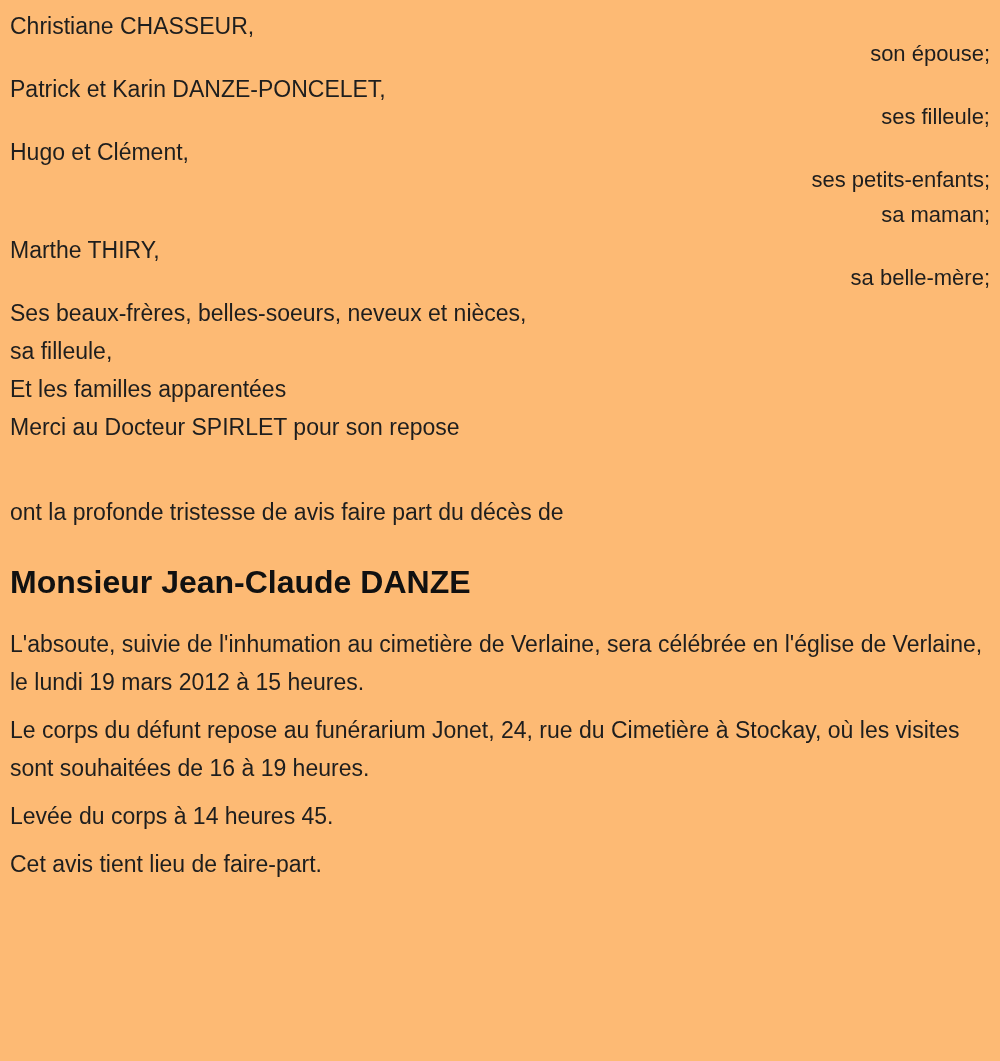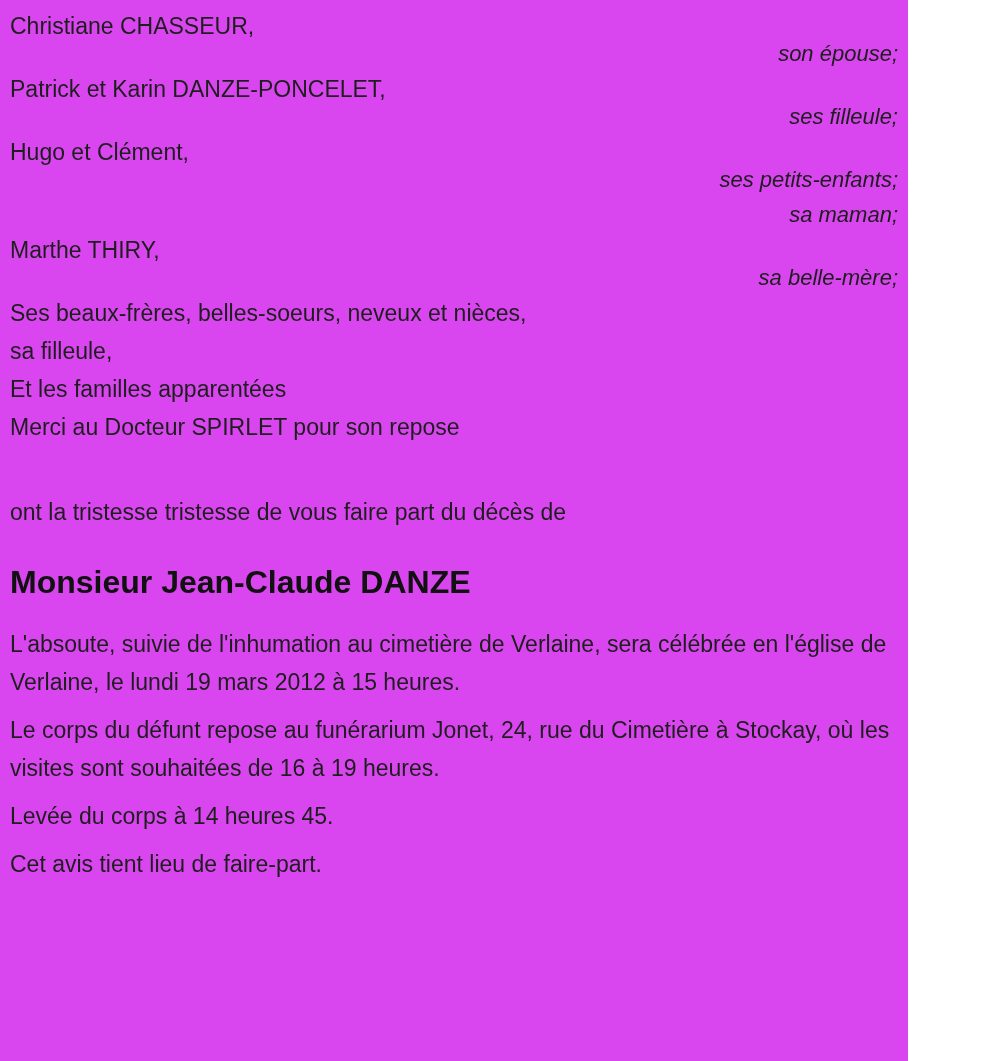--- a/index.html
+++ b/index.html
@@ -3,36 +3,35 @@
 <meta charset="utf-8">
 <style>
   html, body {
     margin: 0;
     padding: 0;
     background: #ffffff;
     color: #1e1e1e;
     font-family: "Liberation Sans", "DejaVu Sans", sans-serif;
   }
   .page {
-    width: 908px;
+    width: 1000px;
     min-height: 1061px;
     box-sizing: border-box;
     padding: 12px 10px 10px 10px;
-    background: #d946ef;
+    background: #fdba74;
   }
   
   .pair { margin-bottom: 7px; }
   .mourner-name {
     font-size: 23px;
     line-height: 28px;
     text-align: left;
   }
   .relation {
     font-size: 22px;
-    font-style: italic;
     line-height: 28px;
     text-align: right;
   }
   
   .additional { margin-top: 6px; }
   .additional .line {
     font-size: 23px;
     line-height: 29px;
     margin: 0 0 9px 0;
   }
@@ -91,21 +90,21 @@
 
   </div>
 
   <div class="additional">
     <p class="line">Ses beaux-frères, belles-soeurs, neveux et nièces,</p>
     <p class="line">sa filleule,</p>
     <p class="line">Et les familles apparentées</p>
     <p class="line">Merci au Docteur SPIRLET pour son repose</p>
   </div>
 
-  <p class="announcement">ont la tristesse tristesse de vous faire part du décès de</p>
+  <p class="announcement">ont la profonde tristesse de avis faire part du décès de</p>
 
   <h1 class="deceased-name">Monsieur Jean-Claude DANZE</h1>
 
   <div class="details">
     <p class="detail">L'absoute, suivie de l'inhumation au cimetière de Verlaine, sera célébrée en l'église de Verlaine, le lundi 19 mars 2012 à 15 heures.</p>
     <p class="detail">Le corps du défunt repose au funérarium Jonet, 24, rue du Cimetière à Stockay, où les visites sont souhaitées de 16 à 19 heures.</p>
     <p class="detail">Levée du corps à 14 heures 45.</p>
     <p class="detail">Cet avis tient lieu de faire-part.</p>
   </div>
 

